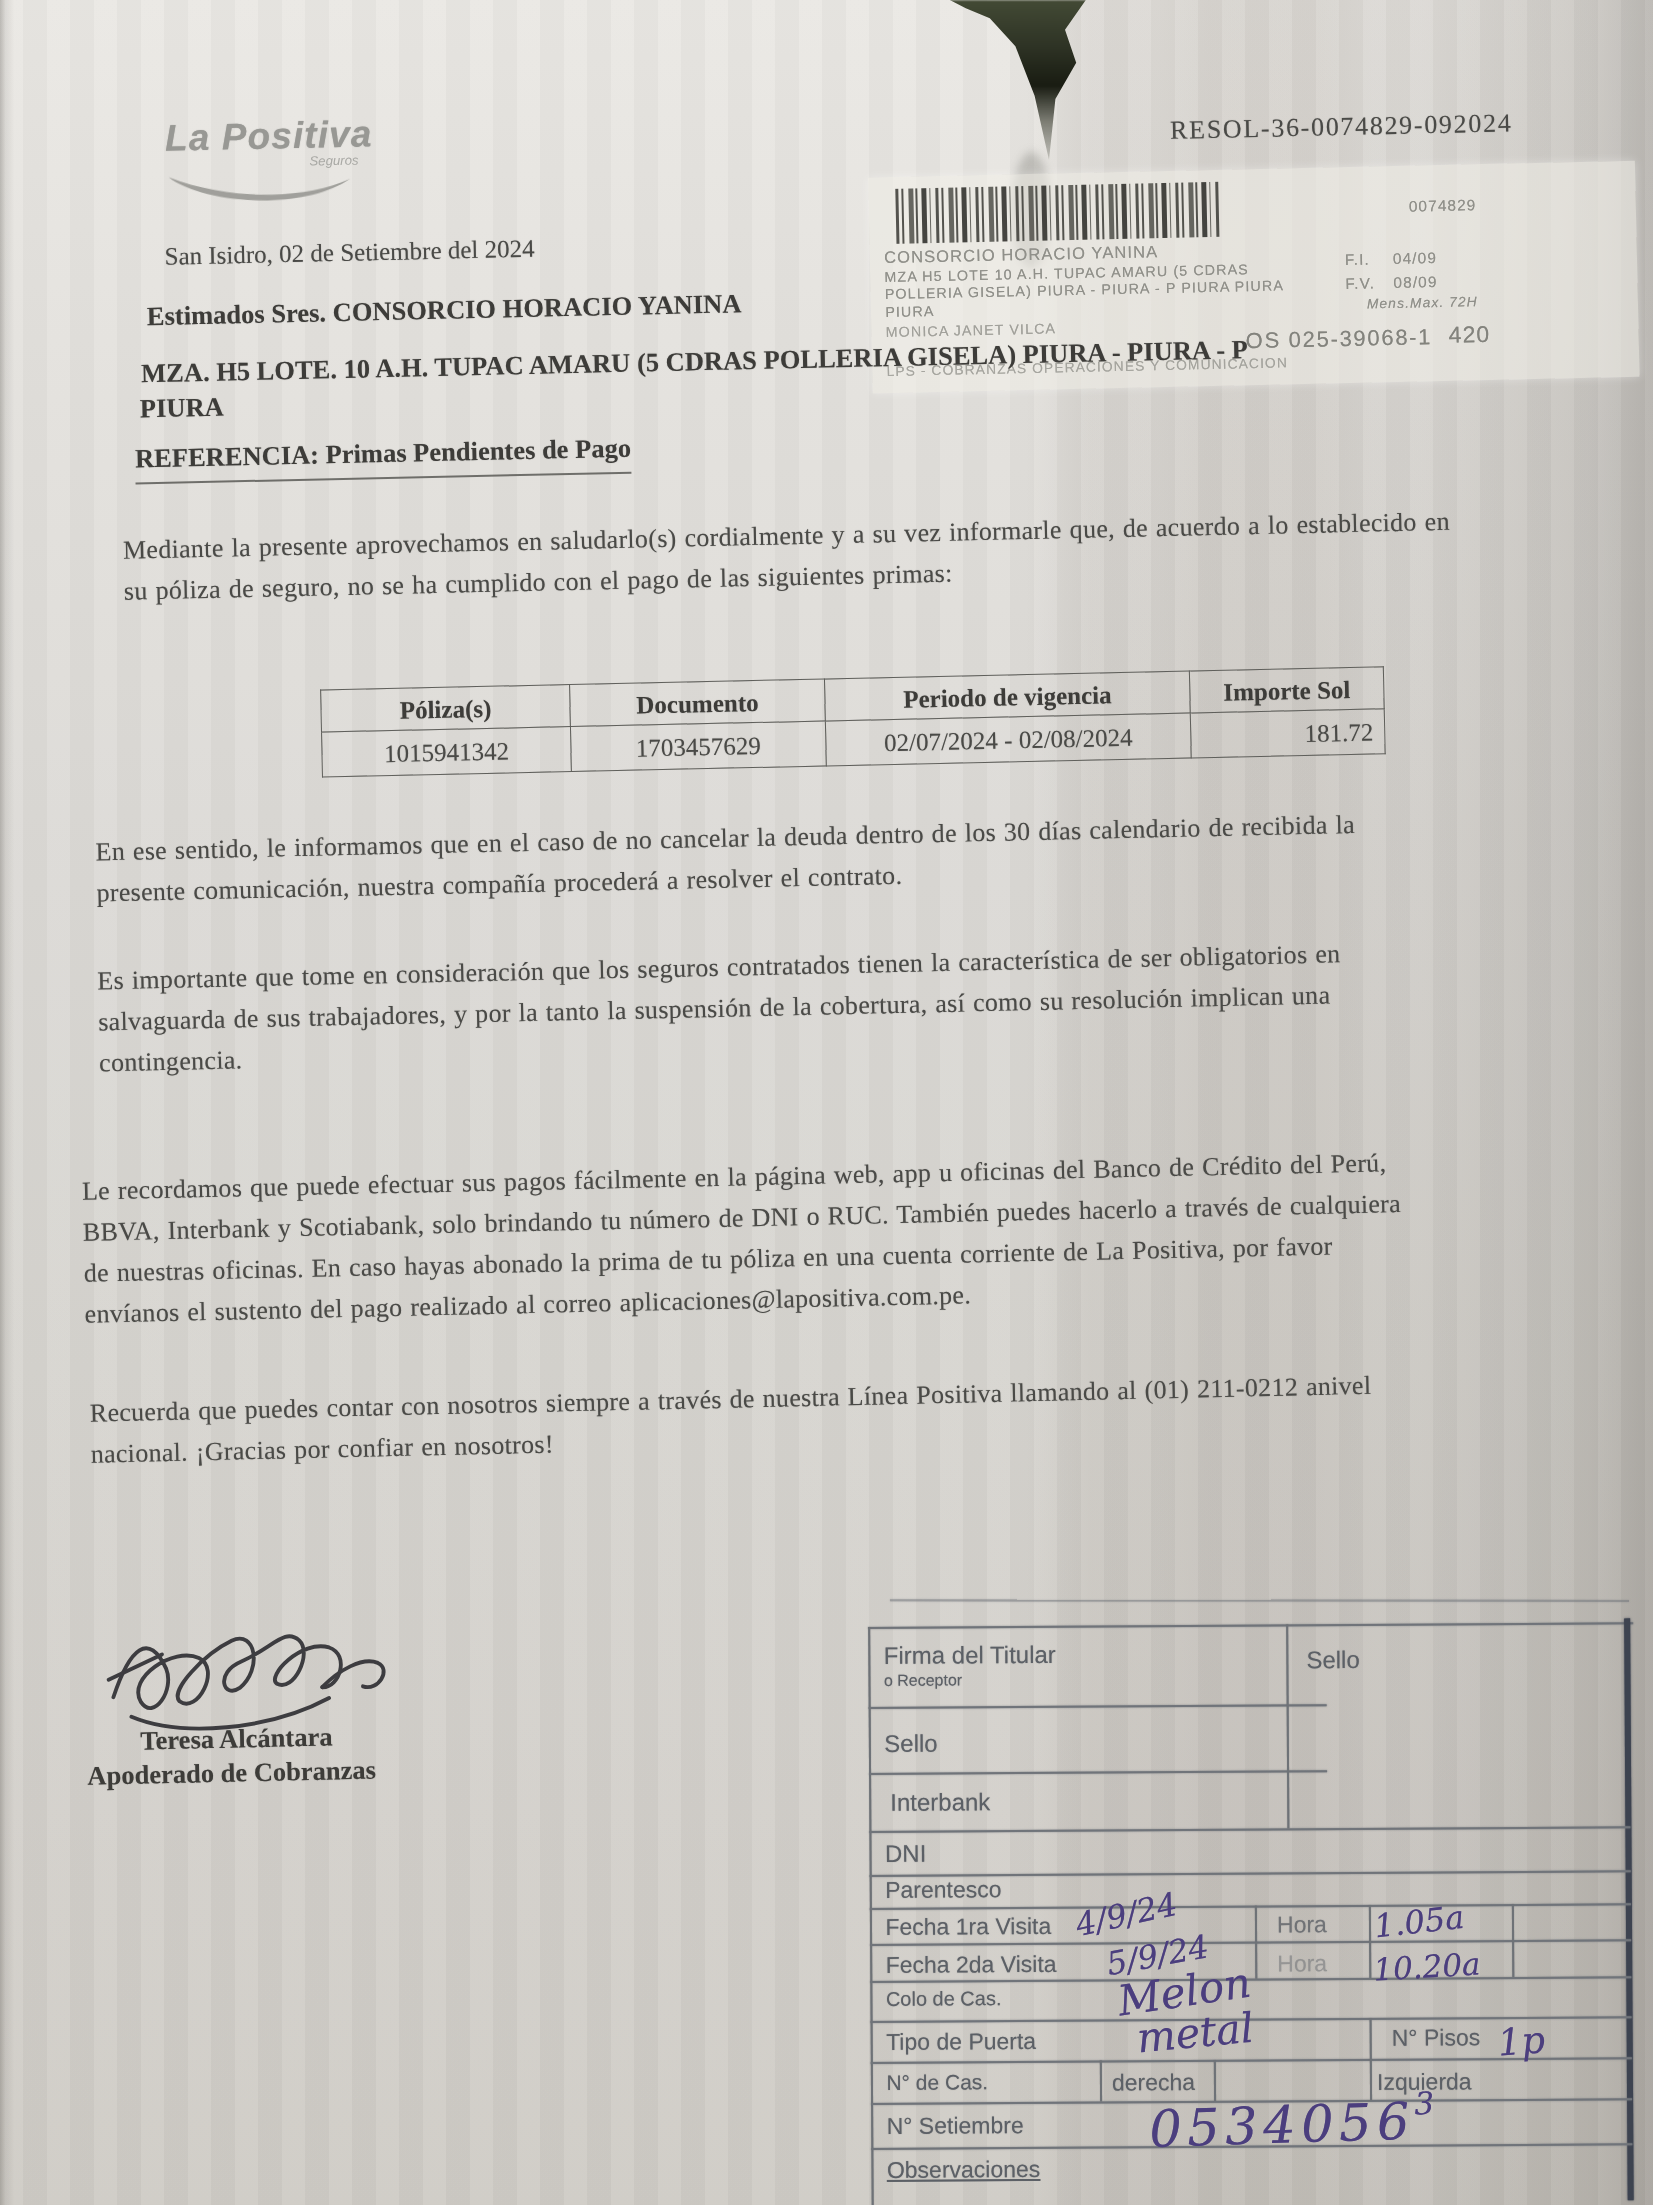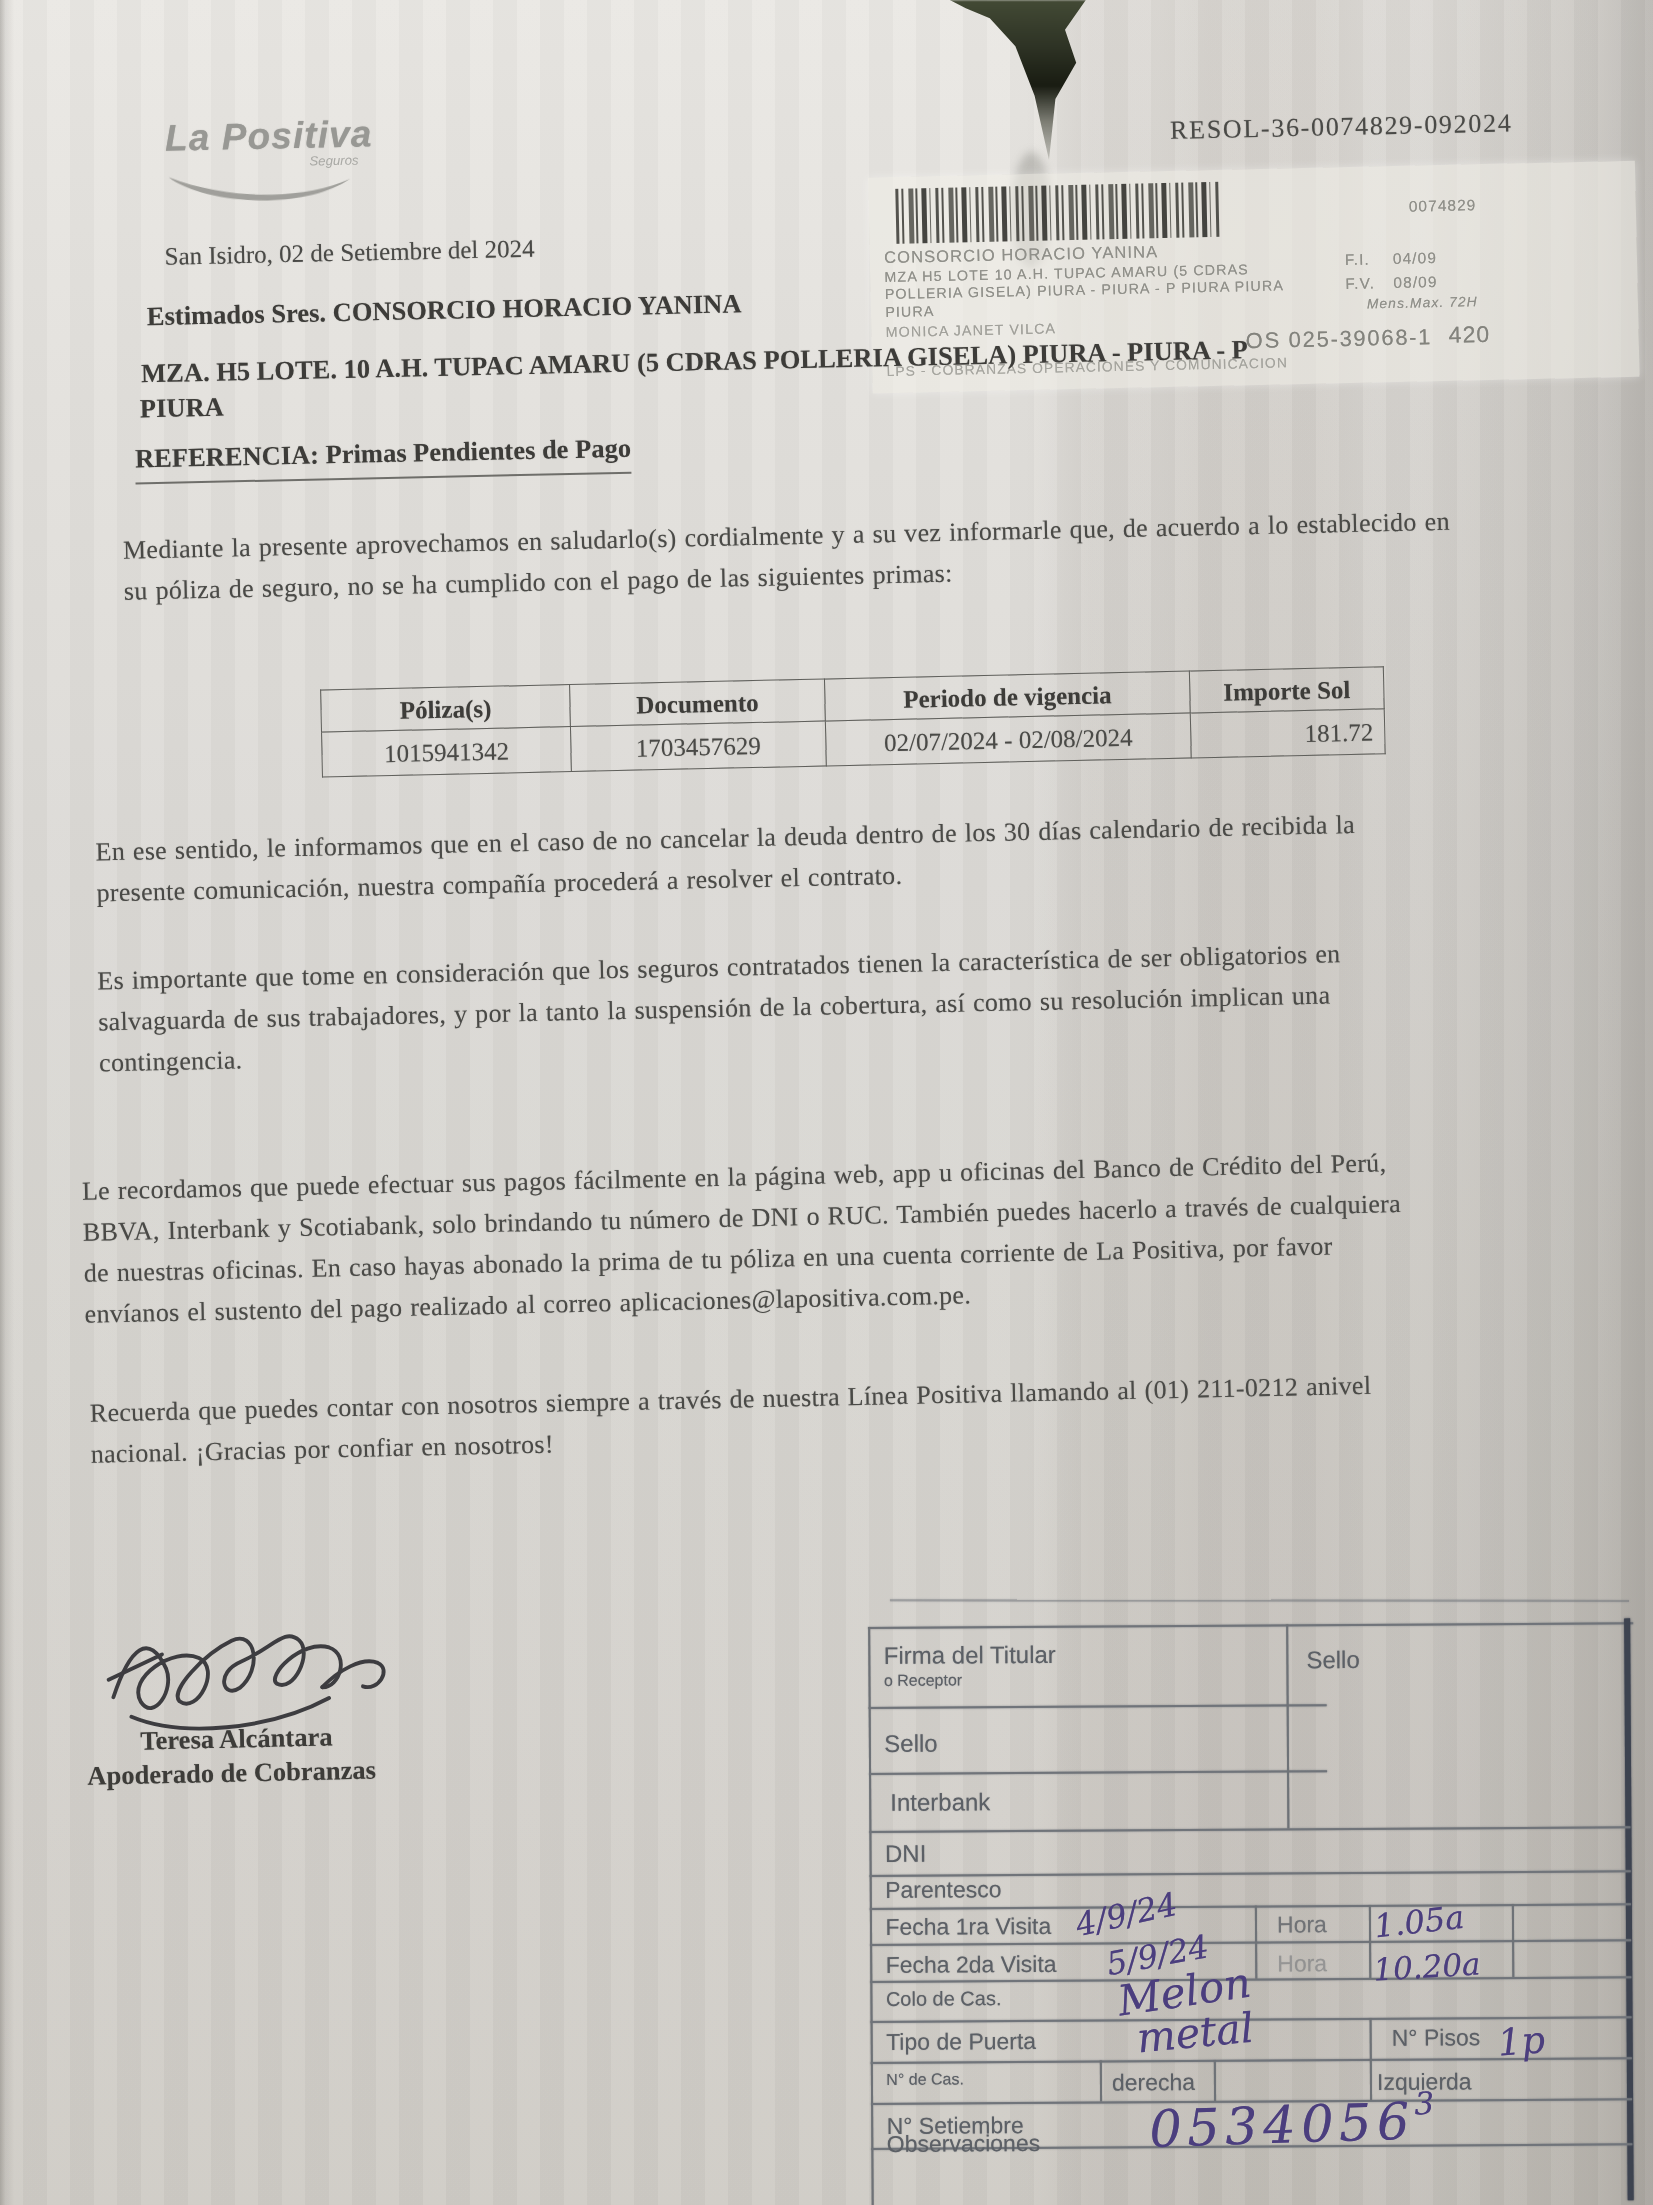--- a/index.html
+++ b/index.html
@@ -172,25 +172,25 @@
     <div class="abs formlbl" style="left:21px;top:190px;font-size:24px;">Interbank</div>
     <div class="abs formlbl" style="left:15.4px;top:241px;font-size:24px;">DNI</div>
     <div class="abs formlbl" style="left:15.4px;top:278px;font-size:23px;">Parentesco</div>
     <div class="abs formlbl" style="left:15.4px;top:315px;font-size:23px;">Fecha 1ra Visita</div>
     <div class="abs formlbl" style="left:407px;top:315px;font-size:23px;opacity:.8;">Hora</div>
     <div class="abs formlbl" style="left:15.4px;top:353px;font-size:23px;">Fecha 2da Visita</div>
     <div class="abs formlbl" style="left:407px;top:354px;font-size:23px;opacity:.45;">Hora</div>
     <div class="abs formlbl" style="left:15.4px;top:389px;font-size:20px;text-align:center;">Colo de Cas.</div>
     <div class="abs formlbl" style="left:15.4px;top:430px;font-size:23px;">Tipo de Puerta</div>
     <div class="abs formlbl" style="left:521px;top:429px;font-size:23px;">N° Pisos</div>
-    <div class="abs formlbl" style="left:15.4px;top:472px;font-size:16px;text-align:right;">N° de Cas.</div>
+    <div class="abs formlbl" style="left:15.4px;top:472px;font-size:21px;text-align:right;">N° de Cas.</div>
     <div class="abs formlbl" style="left:241px;top:472px;font-size:23px;">derecha</div>
     <div class="abs formlbl" style="left:506px;top:473px;font-size:23px;">Izquierda</div>
     <div class="abs formlbl" style="left:15.4px;top:514px;font-size:23px;">N° Setiembre</div>
-    <div class="abs formlbl" style="left:15.4px;top:532px;font-size:23px;">Observaciones</div>
+    <div class="abs formlbl" style="left:15.4px;top:558px;font-size:23px;text-decoration:underline;">Observaciones</div>
 
     <div class="abs hand" style="left:205px;top:298px;font-size:32px;transform:rotate(-12deg);">4/9/24</div>
     <div class="abs hand" style="left:504px;top:307px;font-size:32px;transform:rotate(-6deg);">1.05a</div>
     <div class="abs hand" style="left:236px;top:339px;font-size:32px;transform:rotate(-10deg);">5/9/24</div>
     <div class="abs hand" style="left:503px;top:353px;font-size:31px;transform:rotate(-3deg);">10.20a</div>
     <div class="abs hand" style="left:247px;top:370px;font-size:42px;transform:rotate(-8deg);">Melon</div>
     <div class="abs hand" style="left:266px;top:412px;font-size:41px;transform:rotate(-5deg);">metal</div>
     <div class="abs hand" style="left:627px;top:425px;font-size:37px;transform:rotate(-4deg);">1p</div>
     <div class="abs" style="left:278px;top:493px;transform:rotate(-1.5deg);">
       <span class="hand" style="font-size:51px;letter-spacing:5.5px;">0534056</span><span class="hand" style="font-size:31px;vertical-align:24px;">3</span>

